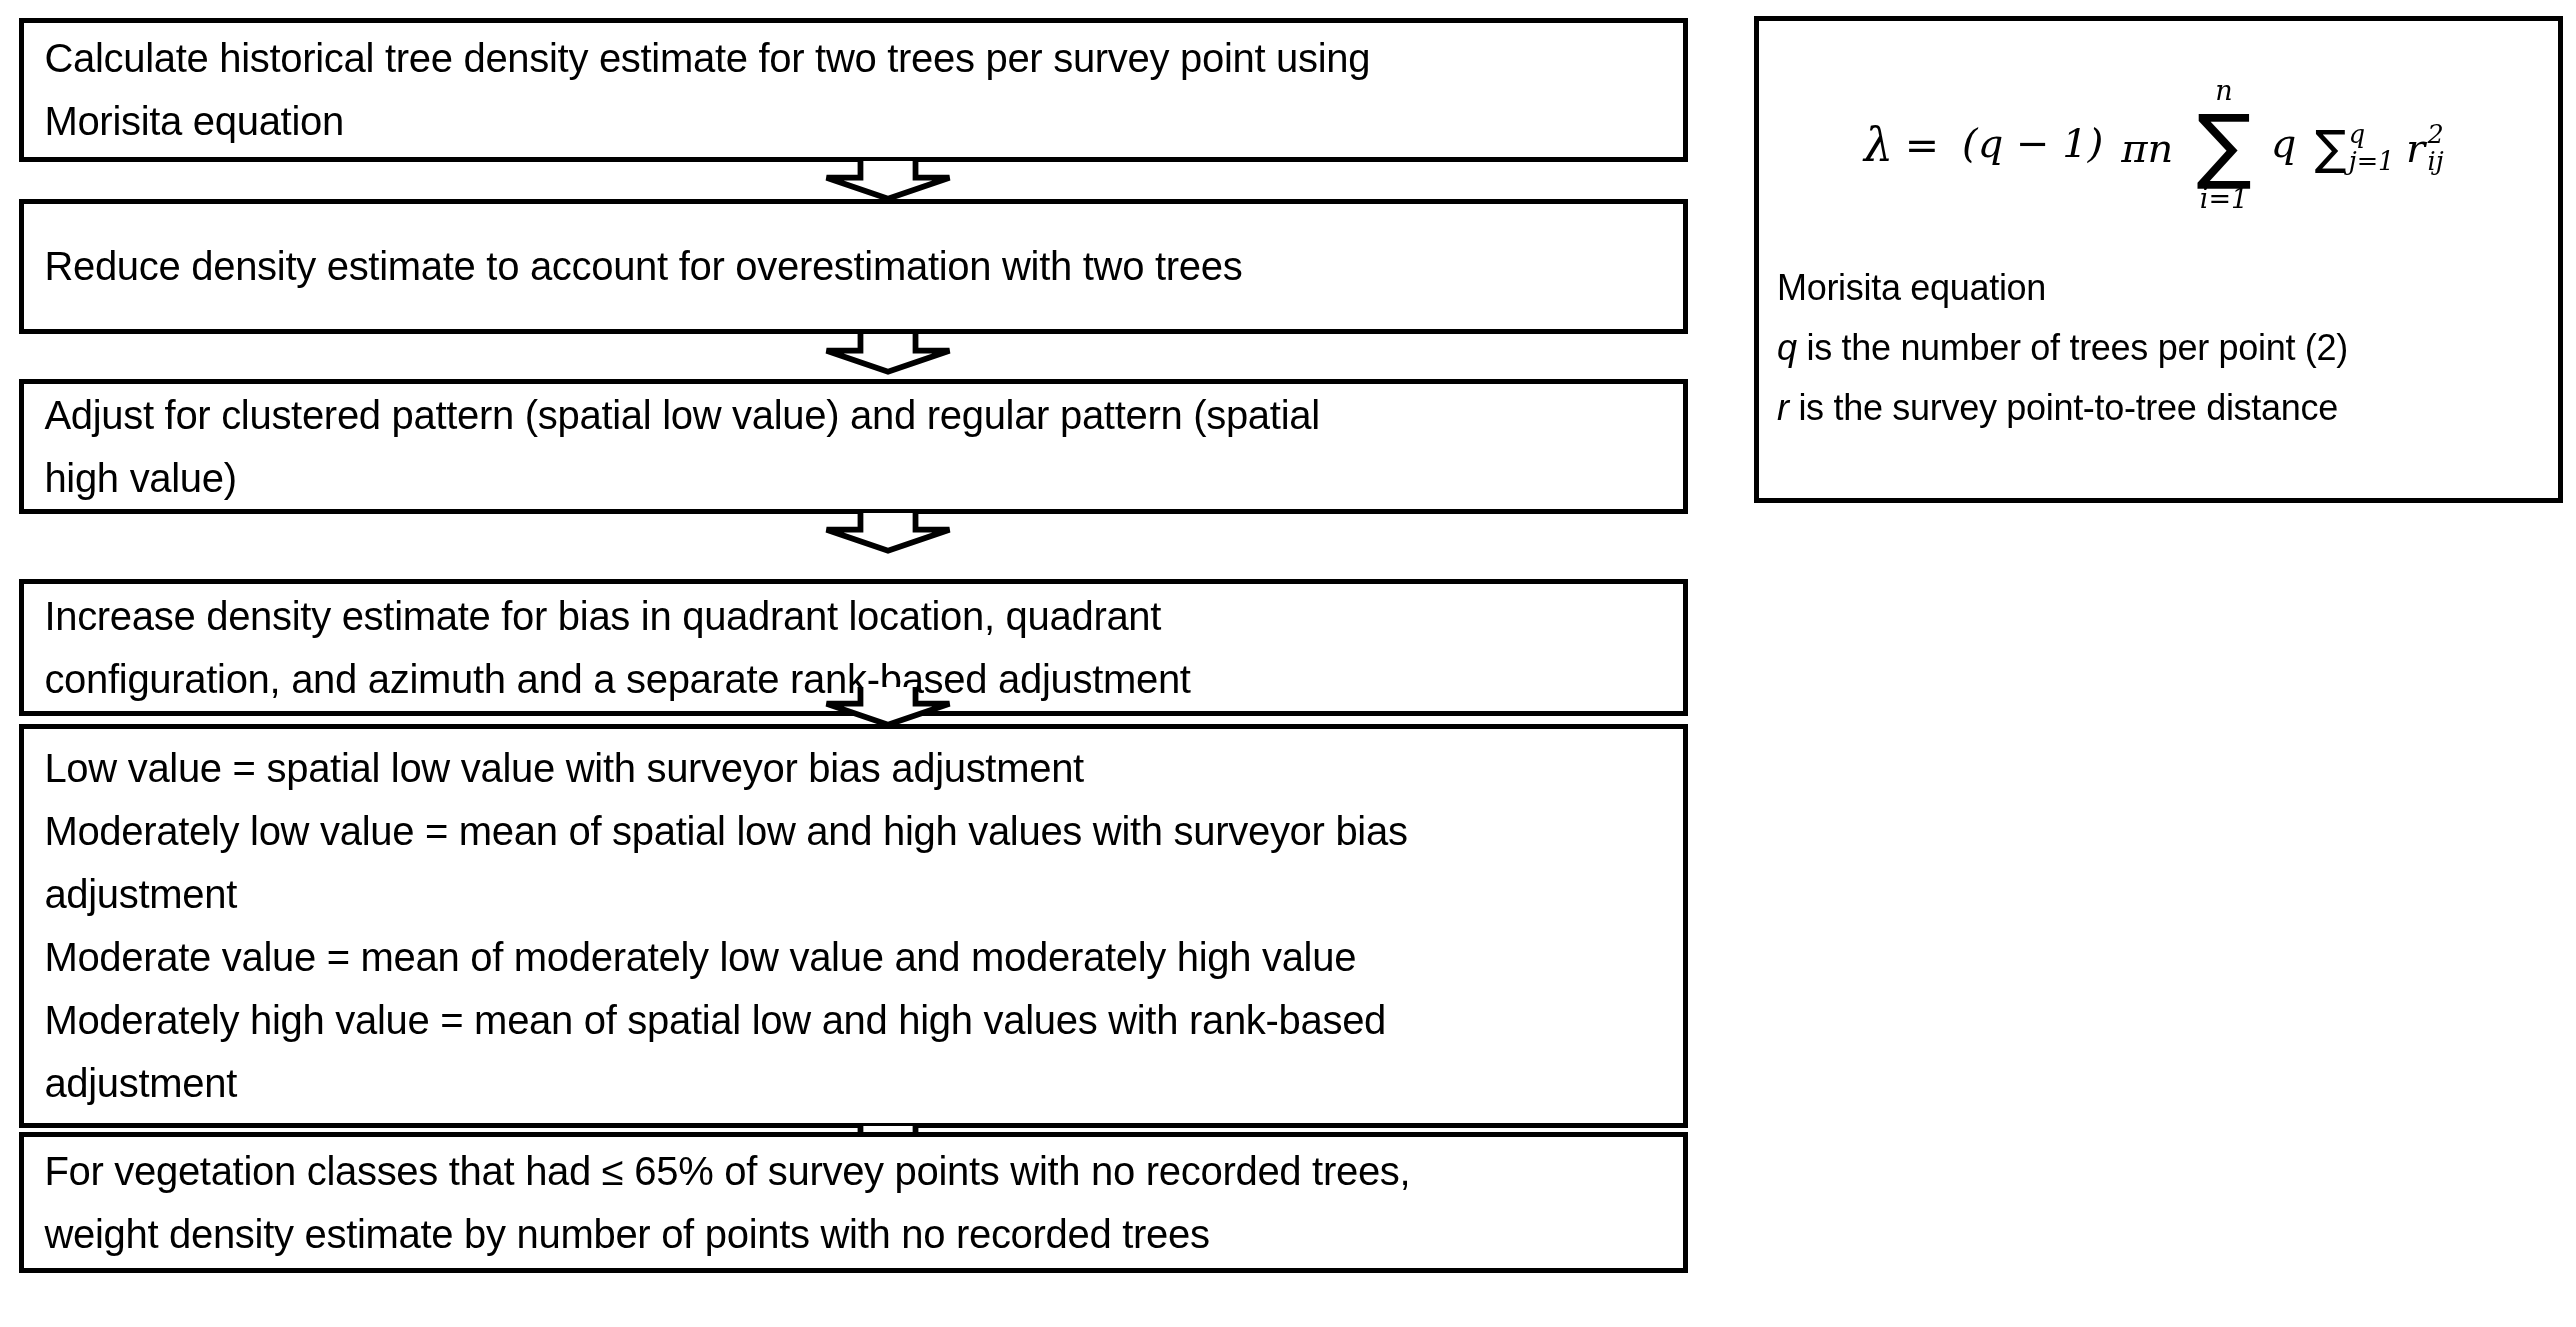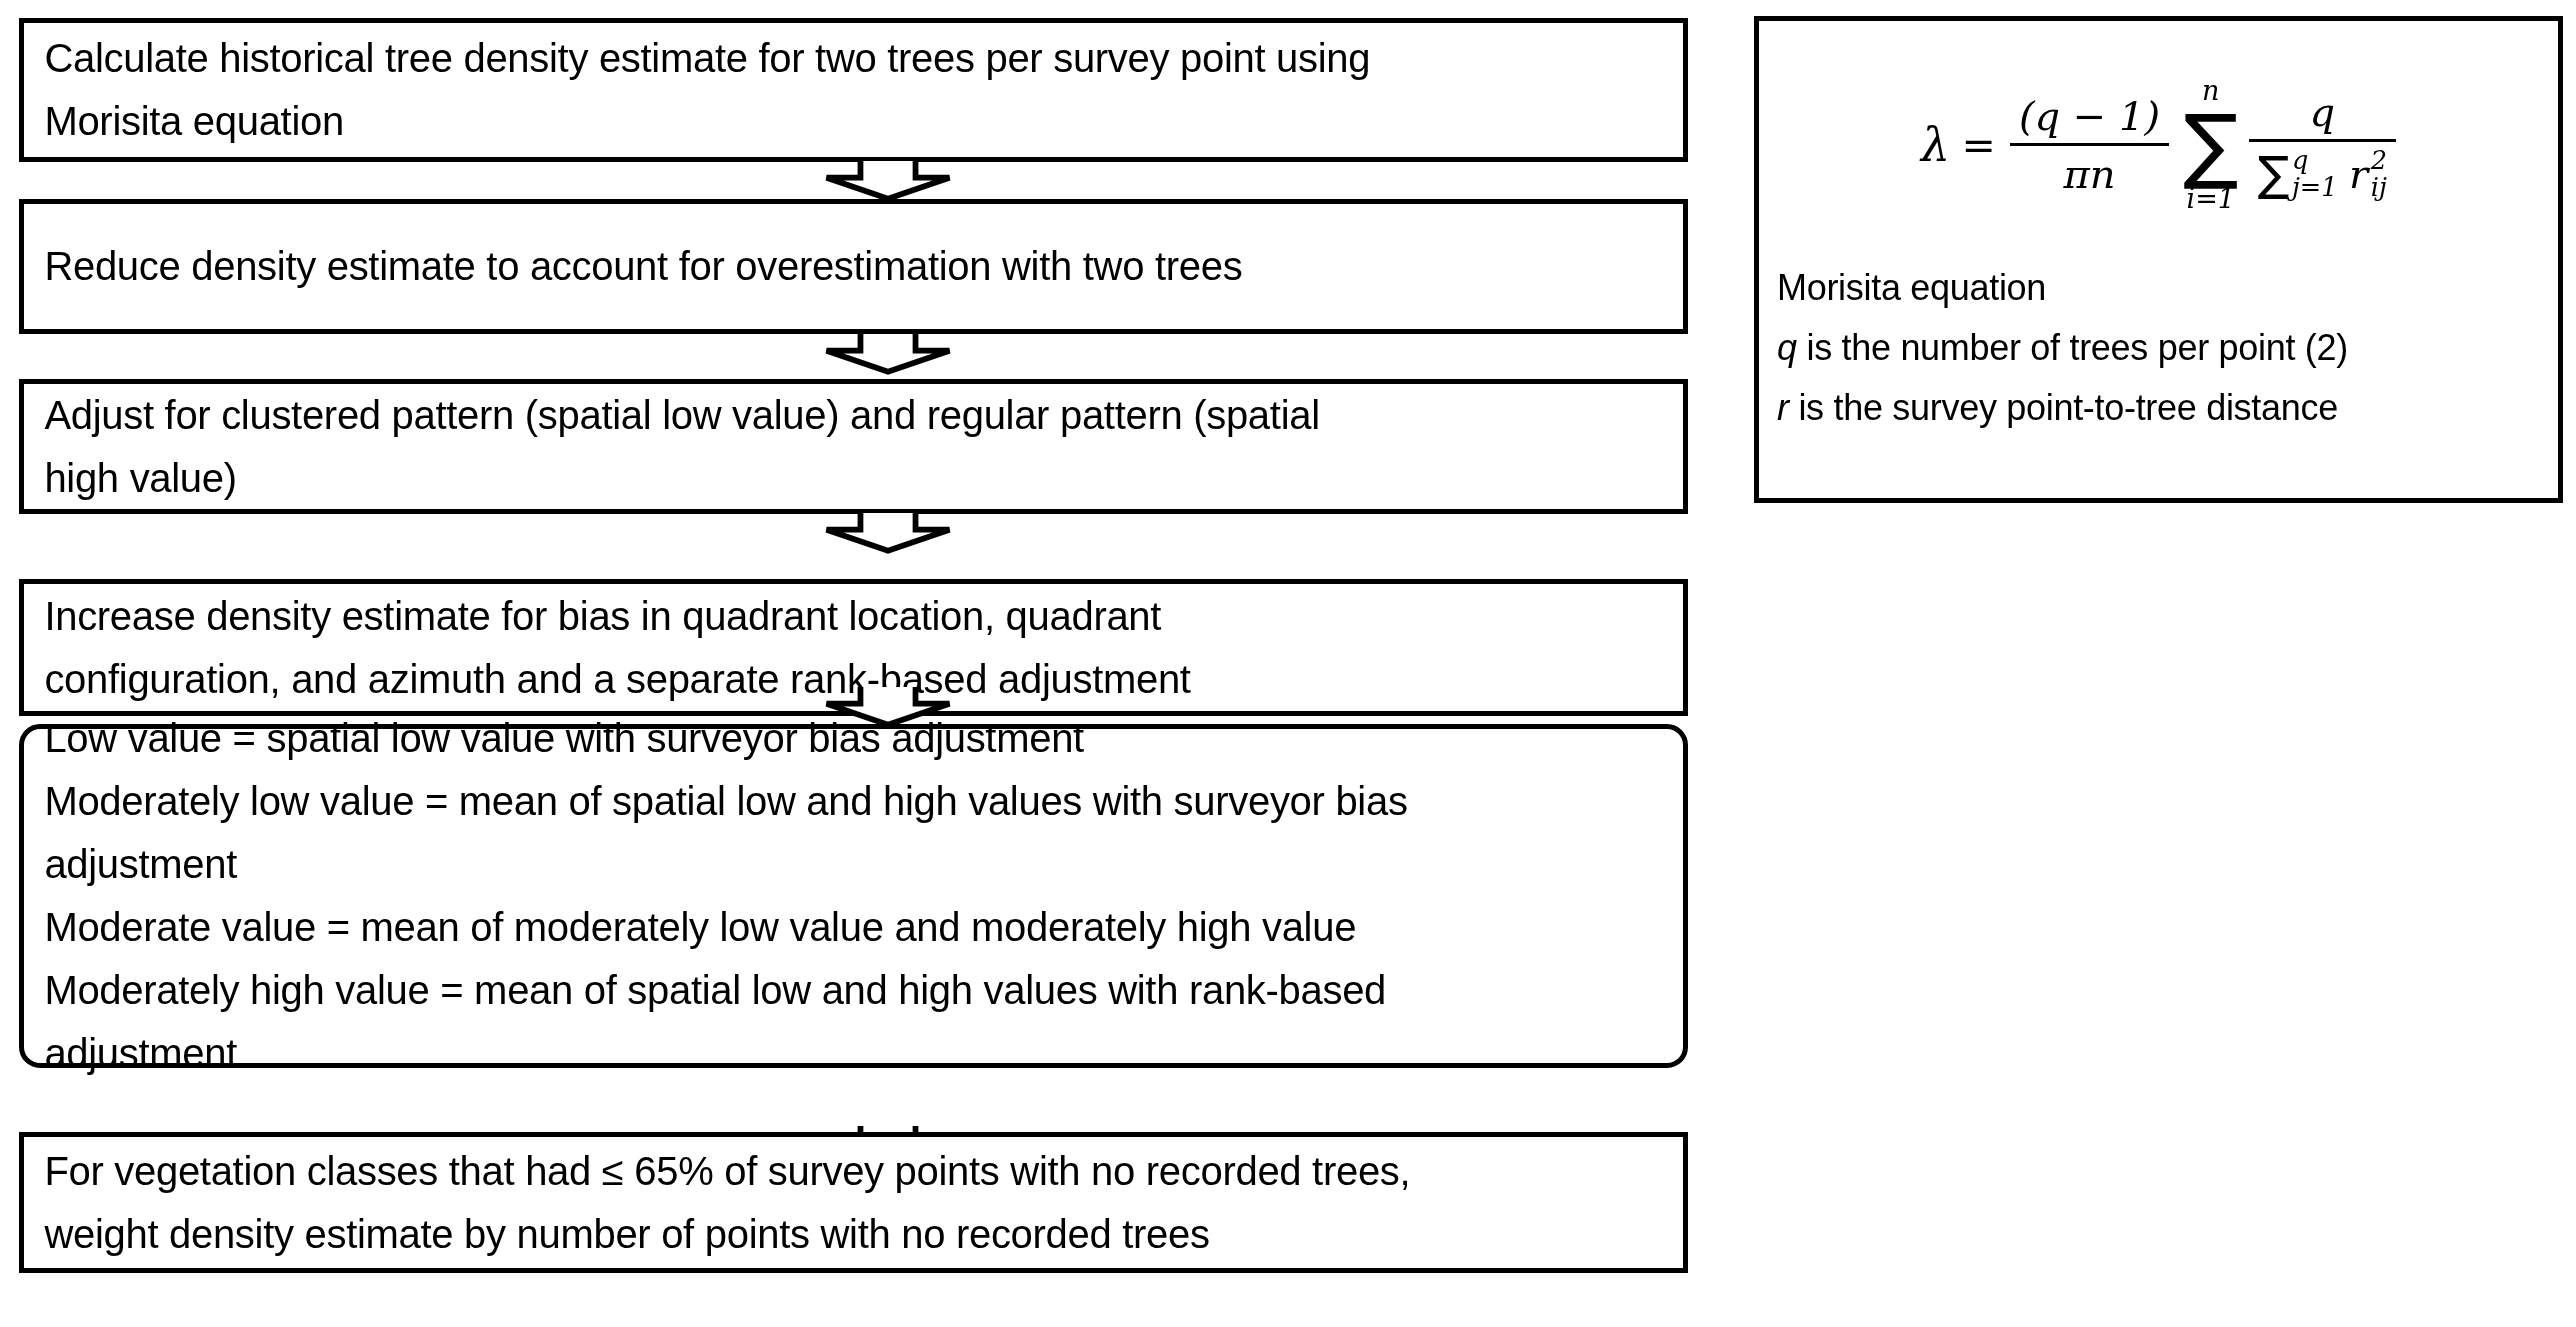--- a/index.html
+++ b/index.html
@@ -27,21 +27,21 @@
   .line {
     font-size: 40px;
     line-height: 63px;
     letter-spacing: -0.3px;
     white-space: nowrap;
   }
   .s1 { top: 18px;   height: 144px; }
   .s2 { top: 199px;  height: 135px; }
   .s3 { top: 379px;  height: 135px; }
   .s4 { top: 579px;  height: 137px; }
-  .s5 { top: 724px; height: 344px; border-radius: 21px; }
+  .s5 { top: 724px; height: 404px; }
   .s6 { top: 1132px; height: 141px; }
   
   .arrow {
     position: absolute;
     left: 824px;
     width: 128px;
     height: 41px;
   }
   .a1 { top: 161px; }
   .a2 { top: 334px; }
@@ -70,21 +70,21 @@
   }
   .eq {
     display: flex;
     align-items: center;
     font-family: "DejaVu Serif", serif;
     font-size: 40px;
   }
   .it { font-style: italic; }
   .eq-lambda { font-size: 46px; font-style: italic; margin-right: 11.5px; }
   .eq-equals { font-size: 41px; margin-right: 14px; }
-  .frac { display: inline-flex; flex-direction: column; align-items: center; }
+  .frac { display: inline-flex; flex-direction: row; align-items: center; }
   .frac .num { padding: 0 9px 3.8px 9px; }
   .frac .den { padding: 5.1px 9px 0 9px; }
   .fbar { align-self: stretch; height: 0; border-top: 3.8px solid #000000; }
   .bigsum {
     display: inline-flex; flex-direction: column; align-items: center;
     margin: 0 10.2px 0 14px; line-height: 1;
   }
   .bigsum .sumchar { font-size: 82px; line-height: 0.95; font-family: "DejaVu Sans", sans-serif; }
   .bigsum .lim { font-size: 27px; font-style: italic; line-height: 1.1; }
   .innersum { display: inline-flex; align-items: center; }

